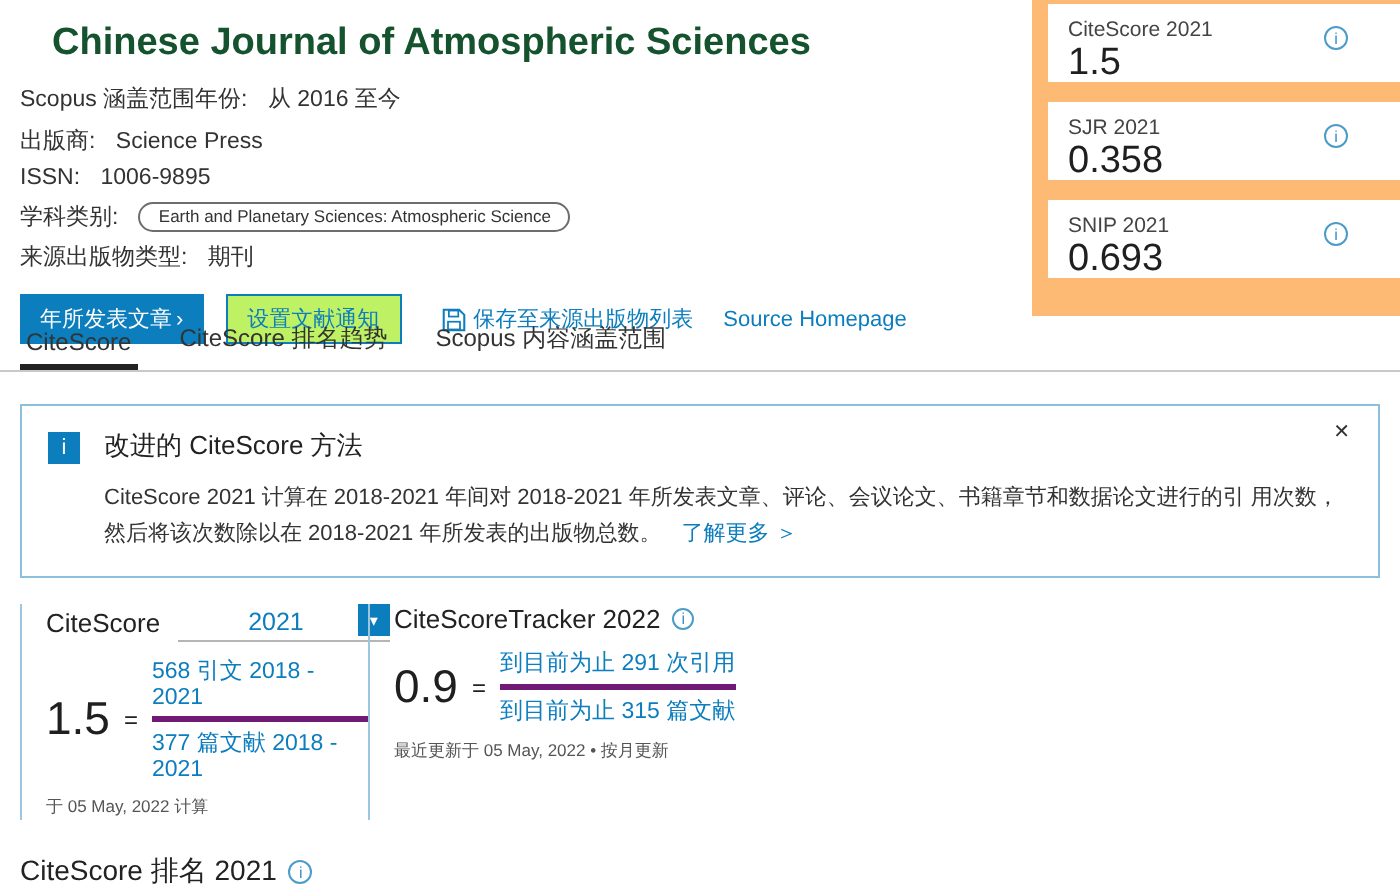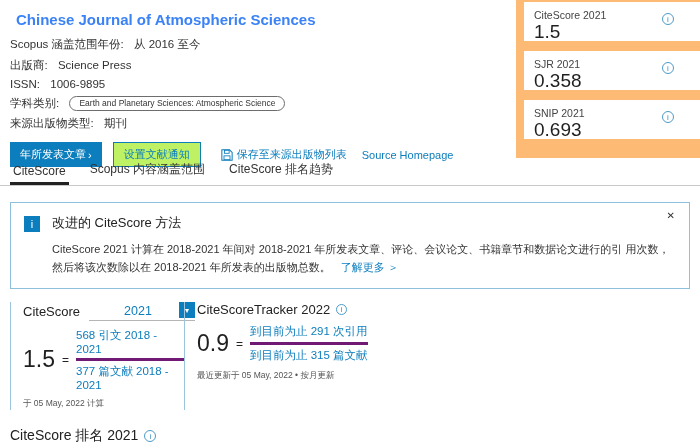--- a/index.html
+++ b/index.html
@@ -5,21 +5,21 @@
   * { box-sizing: border-box; }
   html,body { margin:0; padding:0; }
   body {
     width:700px; height:446px; overflow:hidden;
     background:#ffffff; color:#333;
     font-family:"Liberation Sans", sans-serif;
   }
   
   .top-region { display:flex; height:158px; }
   .header-left { flex:1; padding:6px 0 0 10px; }
-  .journal-title { font-size:15px; font-weight:bold; color:#3b82f6; margin:5px 6px 9px; }
+  .journal-title { font-size:19px; font-weight:bold; color:#14532d; margin:5px 16px 9px; }
   .meta-line { font-size:11.5px; color:#333; margin:0 0 5.5px; }
   .meta-line .label { margin-right:7px; }
   .chip {
     display:inline-block; border:1px solid #6d6d6d; border-radius:9px;
     padding:1px 9px 2px; font-size:8.5px; color:#333; vertical-align:middle;
   }
   .actions { margin-top:11px; display:flex; align-items:center; }
   .btn-primary {
     background:#0c7dbd; color:#fff; border:none; font-family:inherit;
     font-size:11px; padding:5px 10px; cursor:pointer; display:inline-flex; align-items:center; gap:2px;
@@ -145,22 +145,22 @@
     <div class="metric-card">
       <div class="metric-label">SNIP 2021</div>
       <div class="metric-value">0.693</div>
       <i class="info-icon">i</i>
     </div>
   </div>
 </div>
 
 <div class="tabs">
   <div class="tab active">CiteScore</div>
+  <div class="tab">CiteScore 排名趋势</div>
   <div class="tab">Scopus 内容涵盖范围</div>
-  <div class="tab">CiteScore 排名趋势</div>
 </div>
 
 <div class="banner">
   <i class="banner-icon">i</i>
   <div class="banner-title">改进的 CiteScore 方法</div>
   <div class="banner-body">
     <span class="line-block">CiteScore 2021 计算在 2018-2021 年间对 2018-2021 年所发表文章、评论、会议论文、书籍章节和数据论文进行的引</span>
     <span>用次数，然后将该次数除以在 2018-2021 年所发表的出版物总数。</span><a class="learn-more">了解更多 ＞</a>
   </div>
   <span class="banner-close">✕</span>

